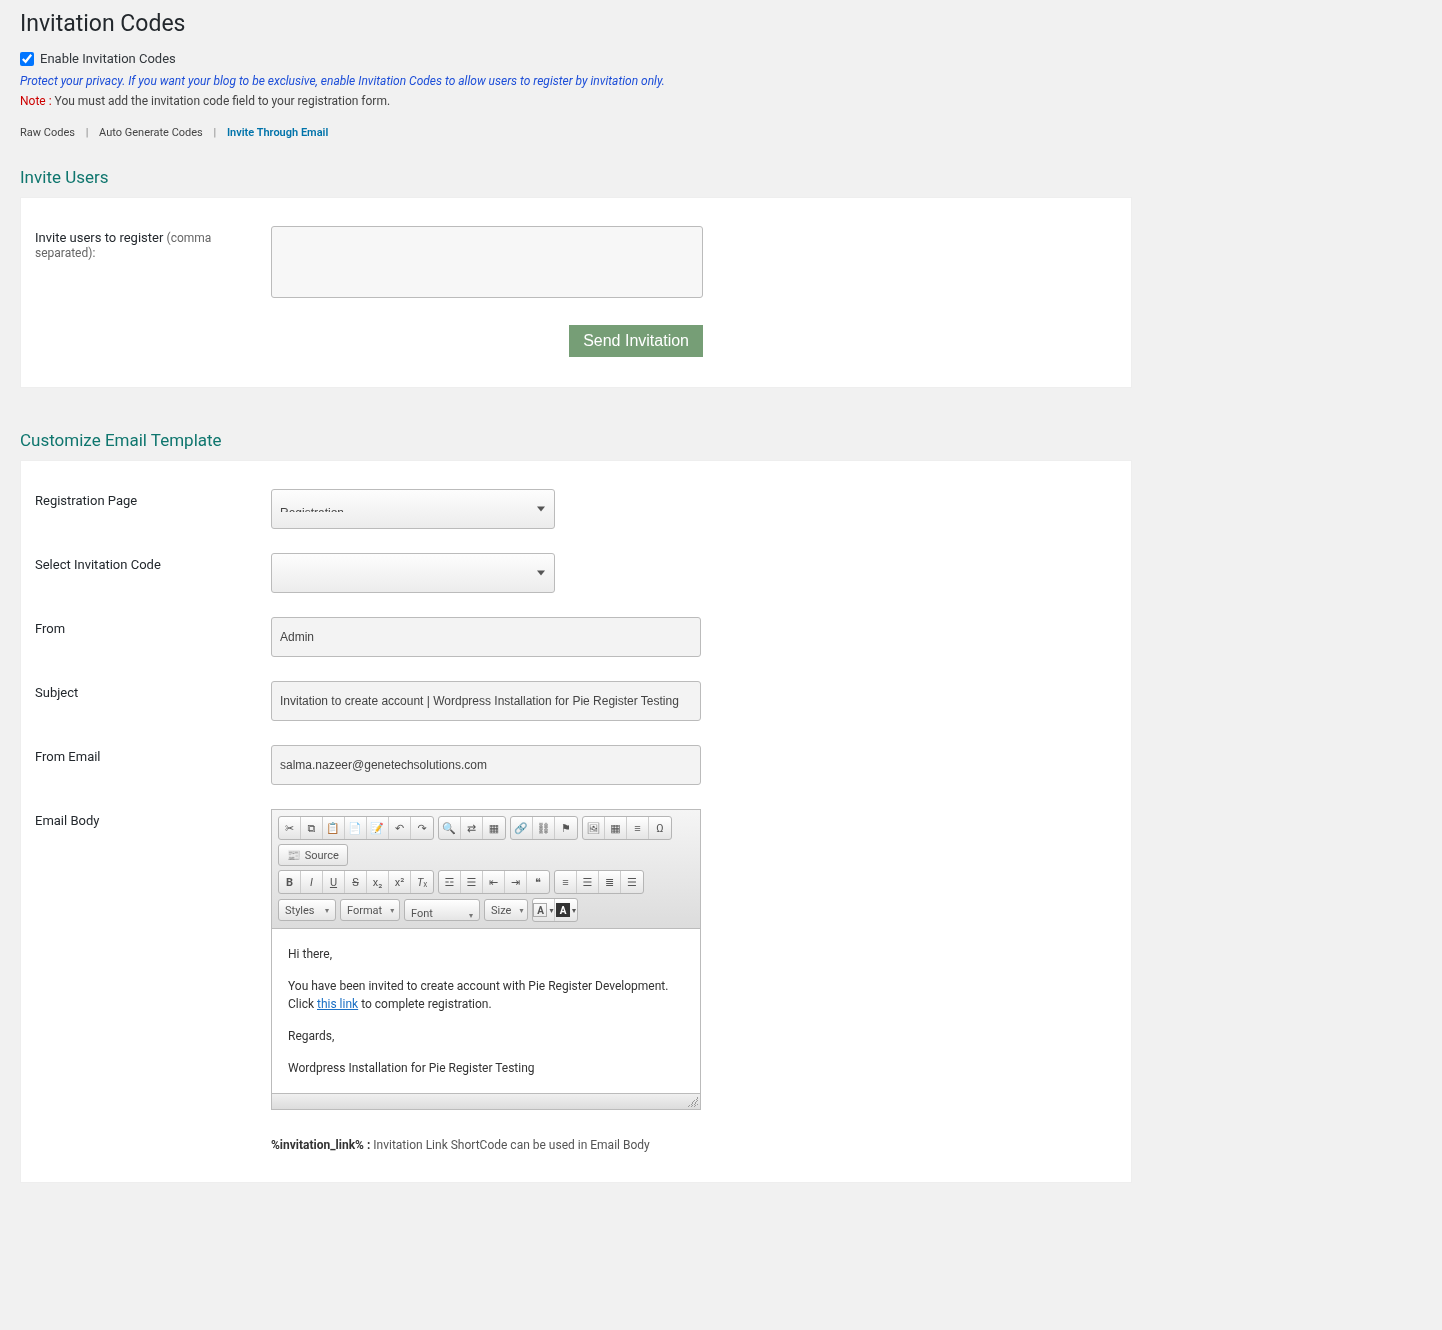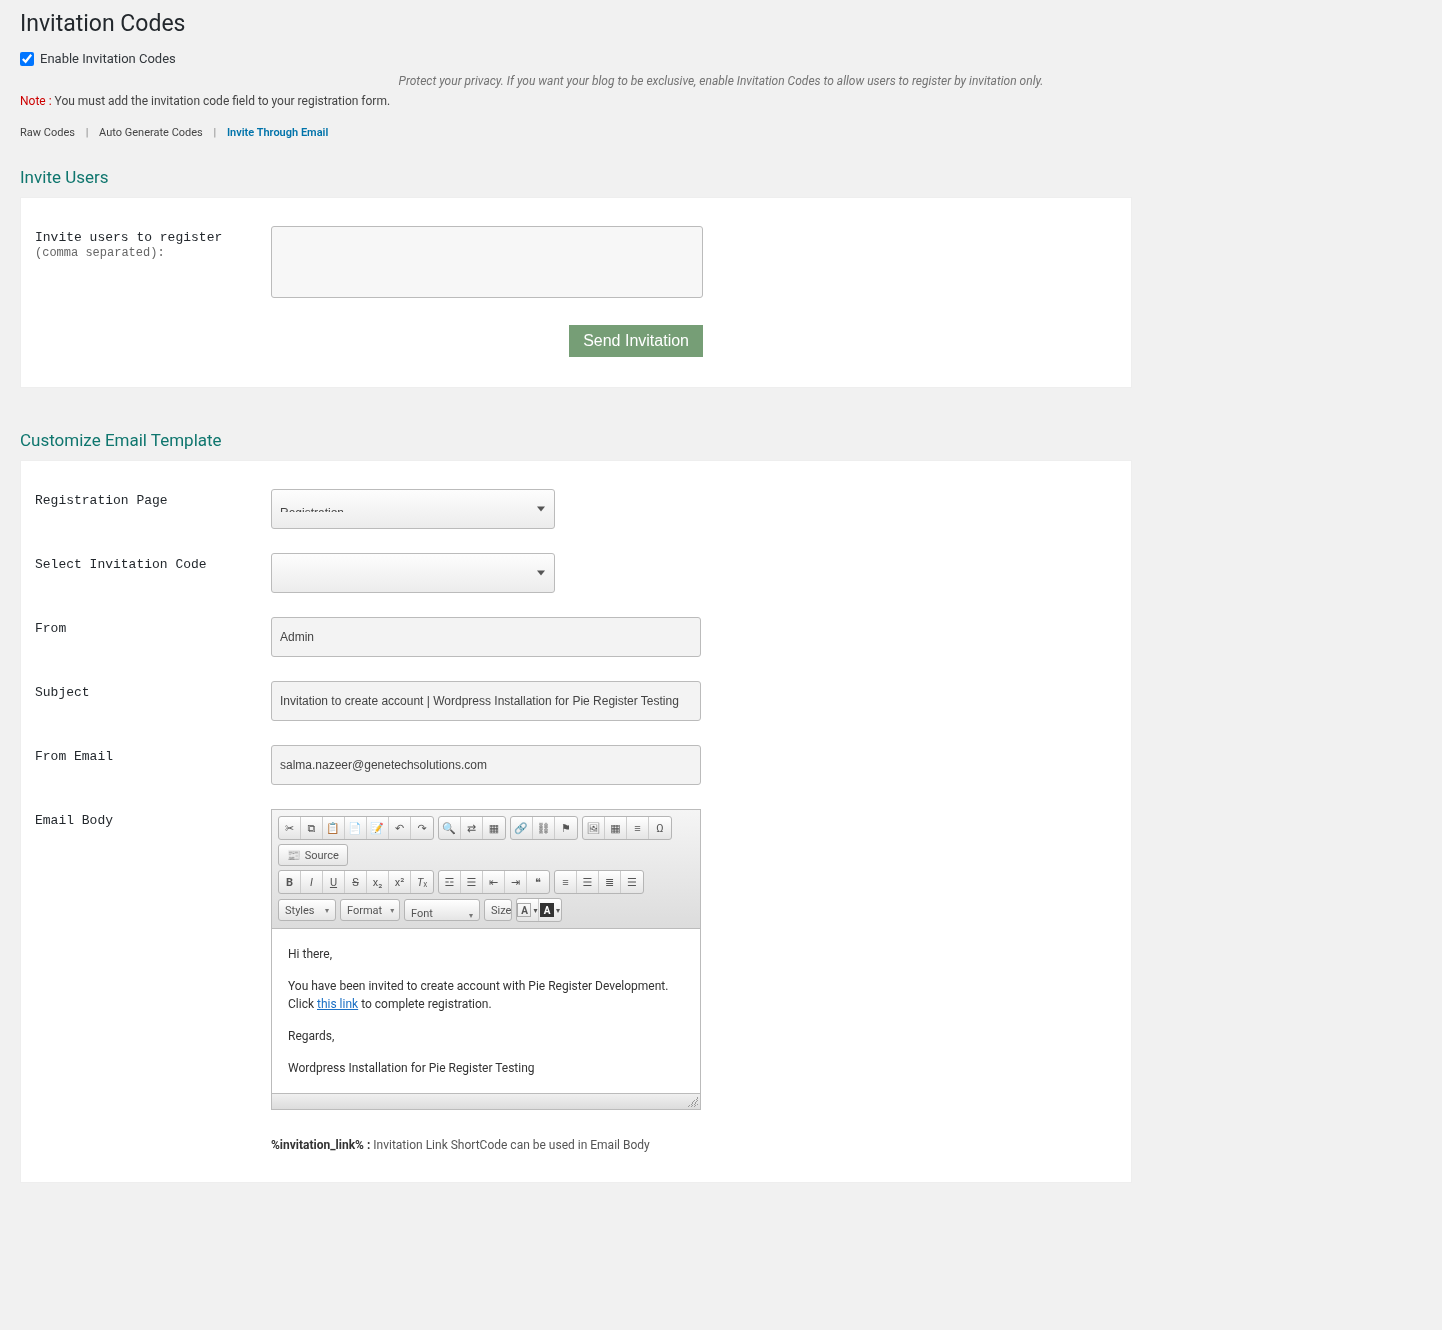--- a/index.html
+++ b/index.html
@@ -25,22 +25,21 @@
     gap: 6px;
     font-size: 13px;
   }
   .enable-row input[type=checkbox]{
     width:14px;height:14px;
   }
   .privacy-note {
     padding: 4px 20px 2px;
     font-size: 12px;
     font-style: italic;
-    color: #737373;
-    text-align: center;
+    color: #1d4ed8;
   }
   .note-line {
     padding: 4px 20px 10px;
     font-size: 12px;
     color: #444;
   }
   .note-red { color: #c00; }
   .tabs {
     padding: 8px 20px 10px;
     font-size: 11px;
@@ -67,21 +66,20 @@
   .form-row {
     display: flex;
     align-items: flex-start;
     margin-bottom: 24px;
   }
   .form-label {
     width: 236px;
     font-size: 13px;
     color: #23282d;
     padding-top: 4px;
-    font-family: Liberation Mono, monospace;
   }
   .form-label .sub { color: #666; font-size: 12px; }
   .form-control {
     flex: 0 0 auto;
   }
   textarea.emails {
     width: 432px;
     height: 72px;
     background: #f7f7f7;
     border: 1px solid #bbb;
@@ -369,21 +367,21 @@
                   <span class="arr">▾</span>
                 </span>
               <span class="tb-drop" style="width:60px;">
                   <span>Format</span>
                   <span class="arr">▾</span>
                 </span>
               <span class="tb-drop" style="width:76px;align-items:flex-end;">
                   <span>Font</span>
                   <span class="arr">▾</span>
                 </span>
-              <span class="tb-drop" style="width:28px;">
+              <span class="tb-drop" style="width:44px;">
                   <span>Size</span>
                   <span class="arr">▾</span>
                 </span>
               <span class="tb-group">
                 <span class="tb-btn color-swatch">
                     <span class="swatch-a">A</span>
                     <span class="arr" style="font-size:8px;">▾</span>
                   </span>
                 <span class="tb-btn color-swatch">
                     <span class="swatch-a dark">A</span>

